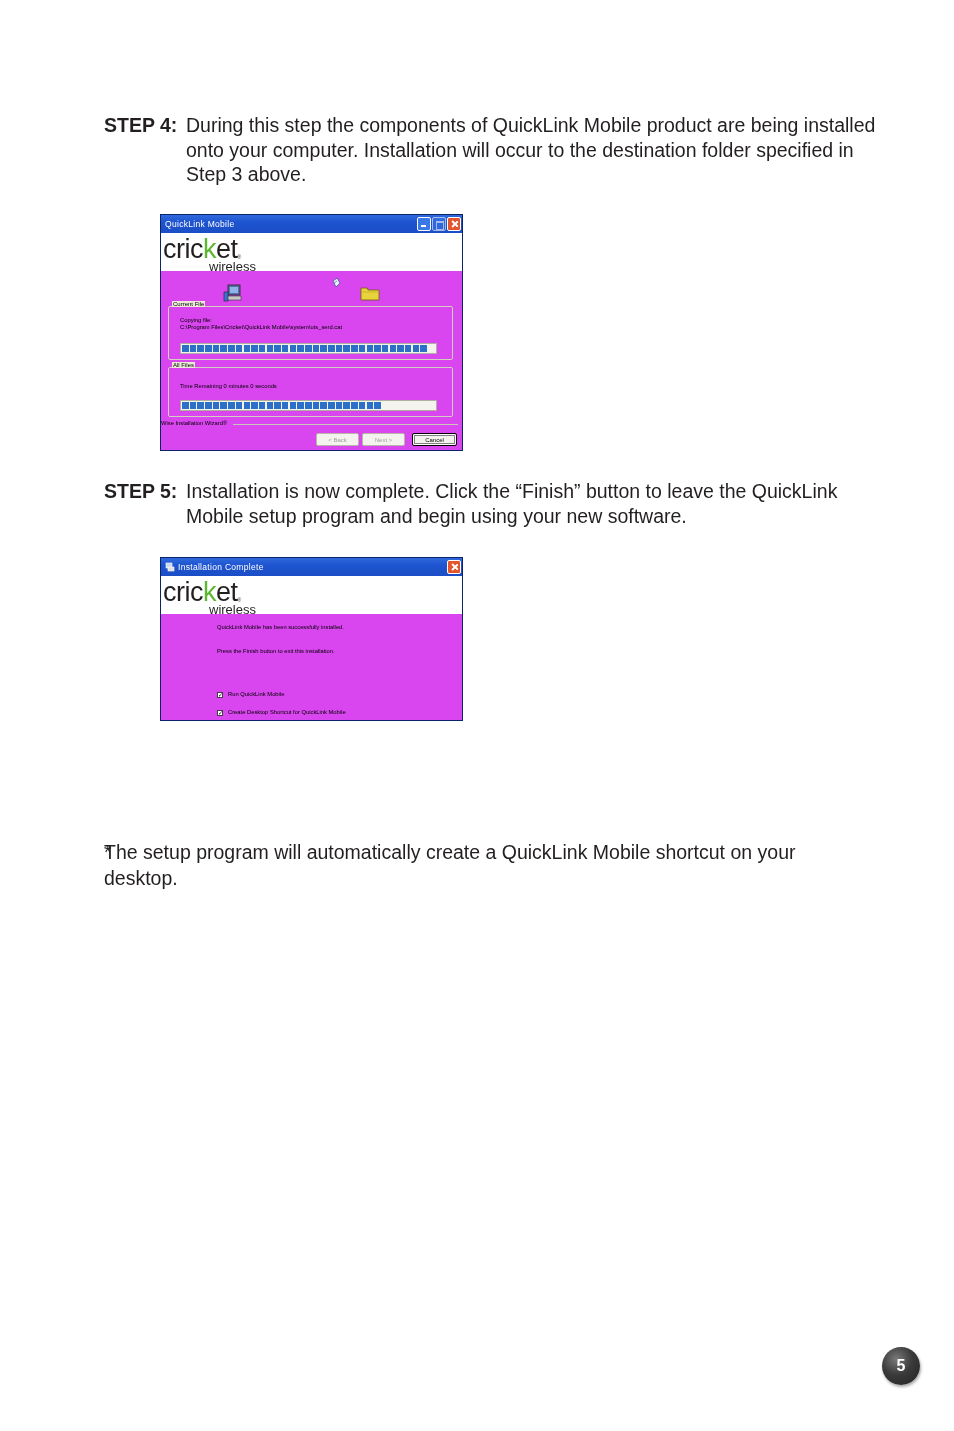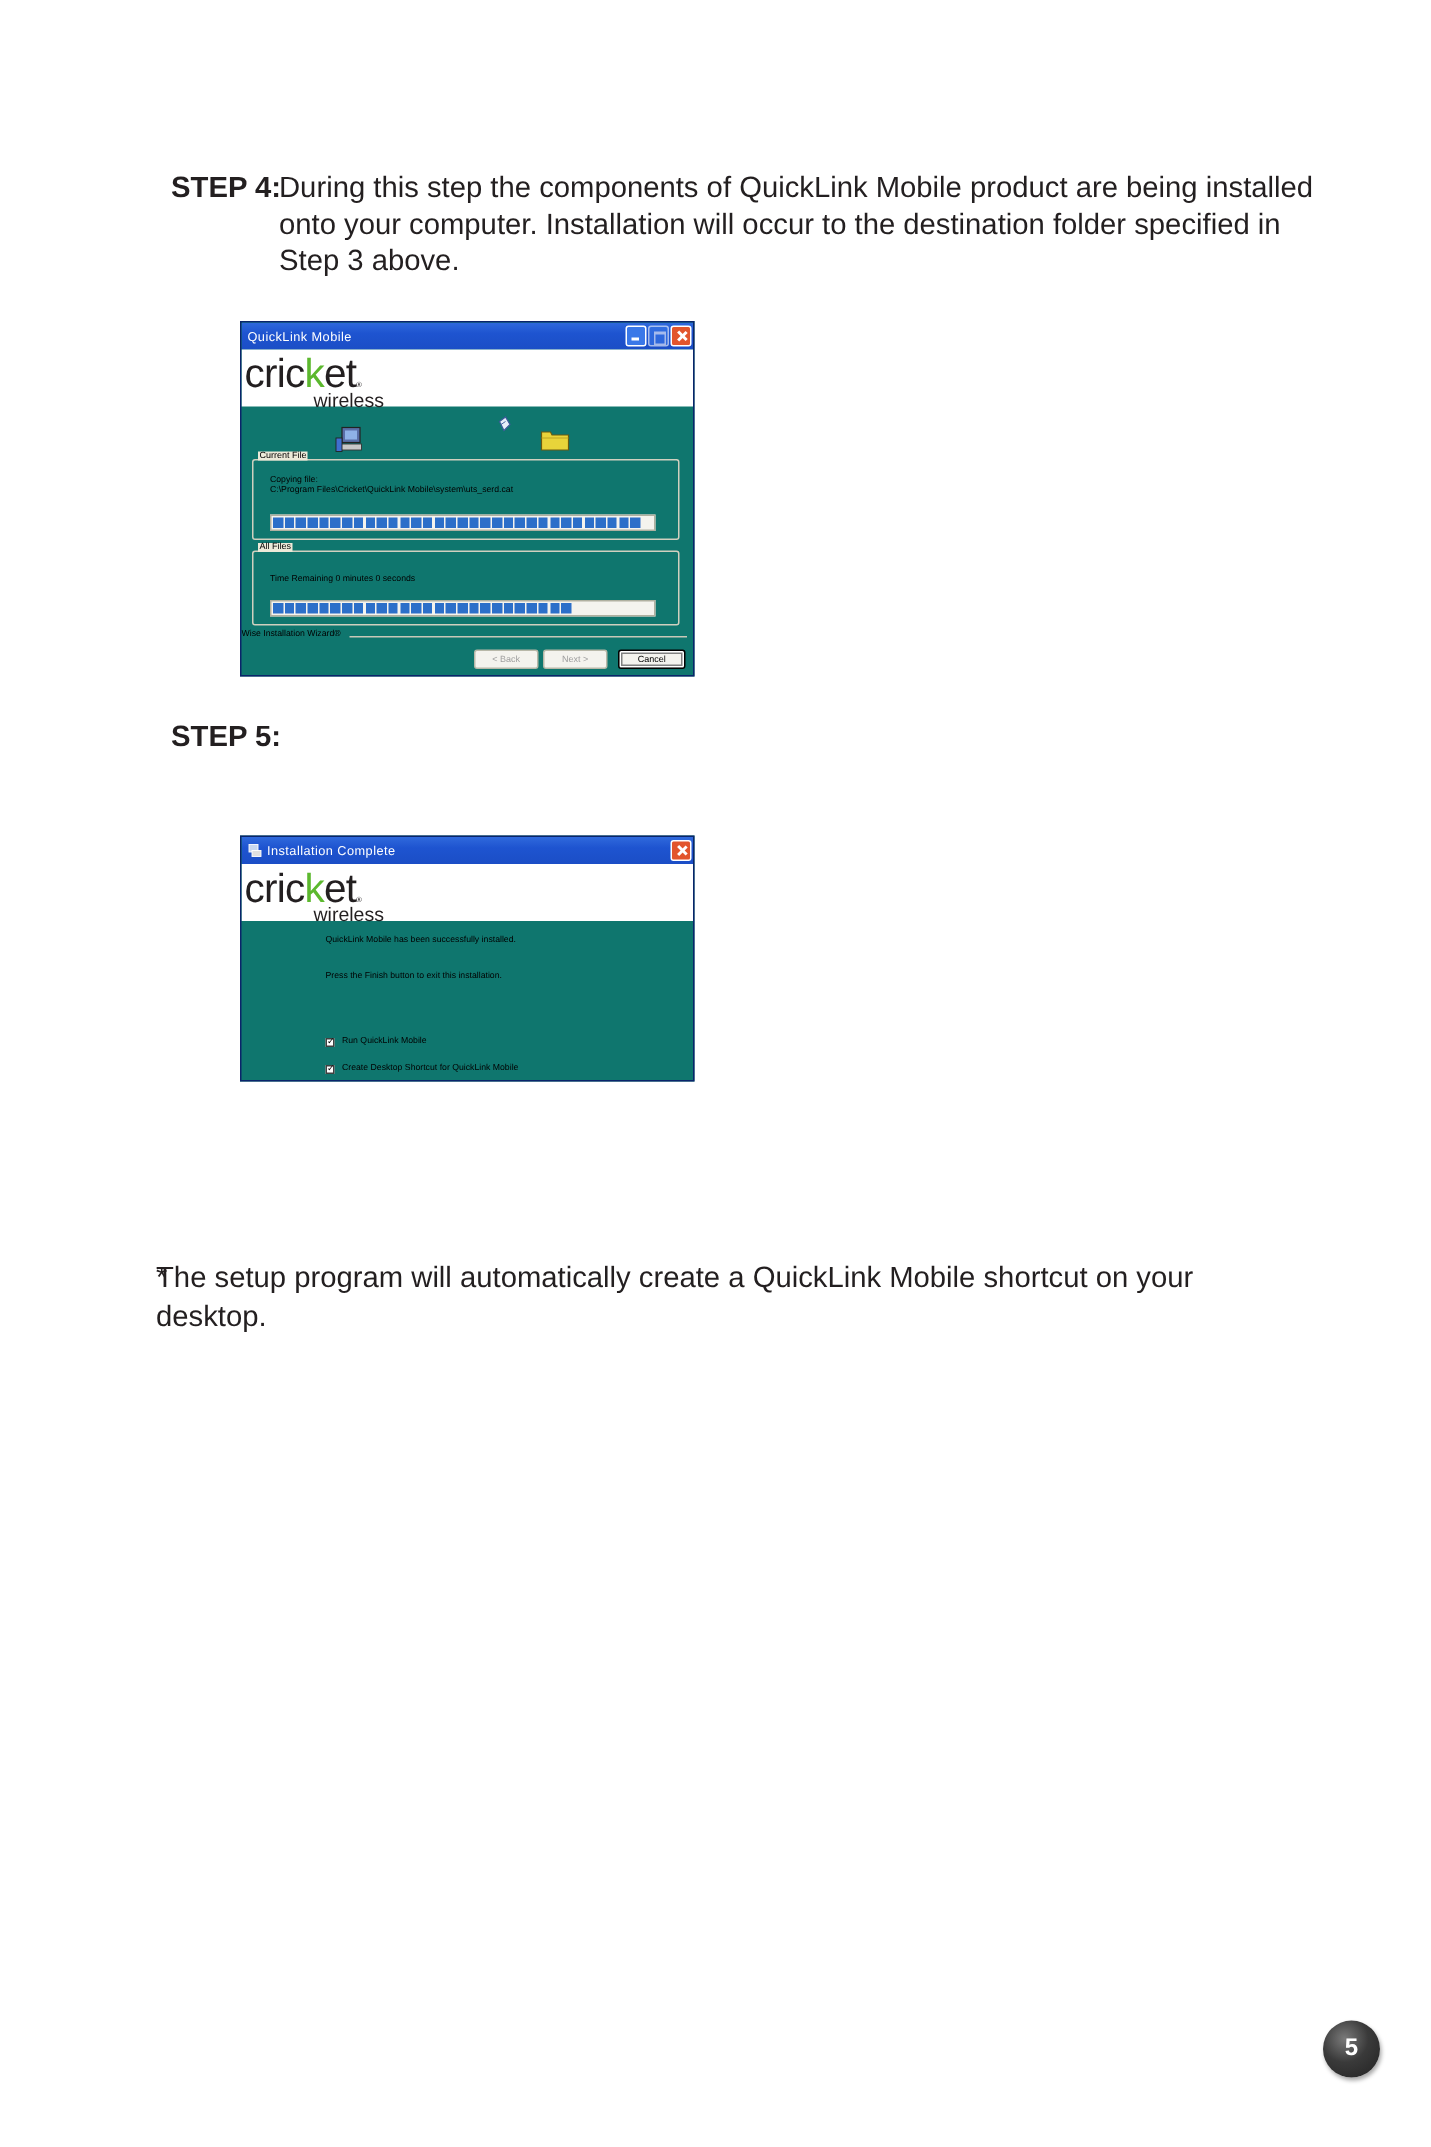--- a/index.html
+++ b/index.html
@@ -1,30 +1,30 @@
 <!DOCTYPE html>
 <html><head>
   <meta charset="utf-8">
   <style>
     * { box-sizing: border-box; margin: 0; padding: 0; }
     html, body { width: 954px; height: 1431px; background: #ffffff; overflow: hidden; }
     body { position: relative; font-family: "Liberation Sans", sans-serif; color: #231f20; }
 
     .step { position: absolute; left: 104px; width: 780px; font-size: 19.5px; line-height: 24.5px; }
-    .step .label { position: absolute; left: 10px; top: 0; font-weight: bold; }
+    .step .label { position: absolute; left: 0; top: 0; font-weight: bold; }
     .step .text { margin-left: 82px; }
     #step4 { top: 113px; }
     #step5 { top: 479px; }
 
     .note { position: absolute; left: 104px; top: 840px; width: 760px; font-size: 19.5px; line-height: 25.5px; }
     .note .star { position: absolute; left: 0; top: 0; }
     .note .text { text-indent: 0; }
 
     
-    .win { position: absolute; background: #0f766e; border: 1px solid #0a246a; font-family: "Liberation Sans", sans-serif; overflow: hidden; }
+    .win { position: absolute; background: #d946ef; border: 1px solid #0a246a; font-family: "Liberation Sans", sans-serif; overflow: hidden; }
     .titlebar { height: 18px; background: linear-gradient(#2f69dc, #1e54d0 40%, #1b4ec6); color: #fff; font-size: 8.5px; display: flex; align-items: center; padding-left: 4px; position: relative; }
     .titlebar .title { letter-spacing: 0.3px; }
     .tb-btns { position: absolute; right: 1px; top: 2px; display: flex; gap: 1px; }
     .tb-btn { width: 14px; height: 14px; border: 1px solid #fff; border-radius: 2px; background: #3a78e8; position: relative; }
     .tb-btn.close { background: #e2552d; }
     .tb-btn.close::before, .tb-btn.close::after { content: ""; position: absolute; left: 6px; top: 2px; width: 1.5px; height: 8px; background: #fff; }
     .tb-btn.close::before { transform: rotate(45deg); }
     .tb-btn.close::after { transform: rotate(-45deg); }
     .tb-btn.min::after { content: ""; position: absolute; left: 3px; bottom: 3px; width: 5px; height: 2px; background: #fff; }
     .tb-btn.max { opacity: 0.6; }
@@ -162,20 +162,21 @@
   <span class="small" style="left:0px; top:205px;">Wise Installation Wizard®</span>
   <div class="sep" style="left:72px; top:209px; width:225px;"></div>
 
   <div class="xp-btn" style="left:155px; top:218px; width:43px;">&lt; Back</div>
   <div class="xp-btn" style="left:201px; top:218px; width:43px;">Next &gt;</div>
   <div class="xp-btn active" style="left:251px; top:218px; width:45px;">Cancel</div>
 </div>
 
 <div id="step5" class="step">
   <span class="label">STEP 5:</span>
+  <div class="text">Installation is now complete. Click the “Finish” button to leave the QuickLink Mobile setup program and begin using your new software.</div>
 </div>
 
 <div class="win" style="left:160px; top:557px; width:303px; height:164px;">
   <div class="titlebar">
     <svg width="10" height="10" viewBox="0 0 10 10" style="margin-right:3px;">
       <rect x="1" y="1" width="6" height="5" fill="#c8d8f0" stroke="#fff" stroke-width="0.6"></rect>
       <rect x="3" y="5" width="6" height="4" fill="#e0e0e0" stroke="#fff" stroke-width="0.6"></rect>
     </svg>
     <span class="title">Installation Complete</span>
     <div class="tb-btns">

